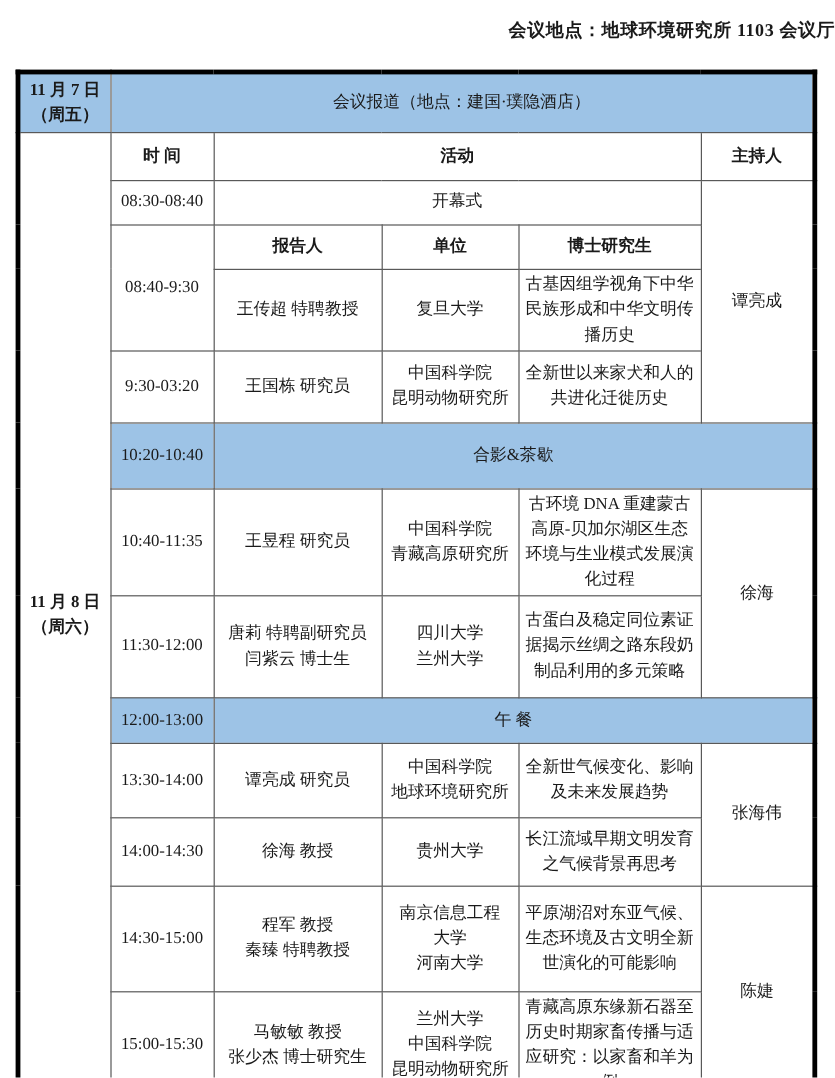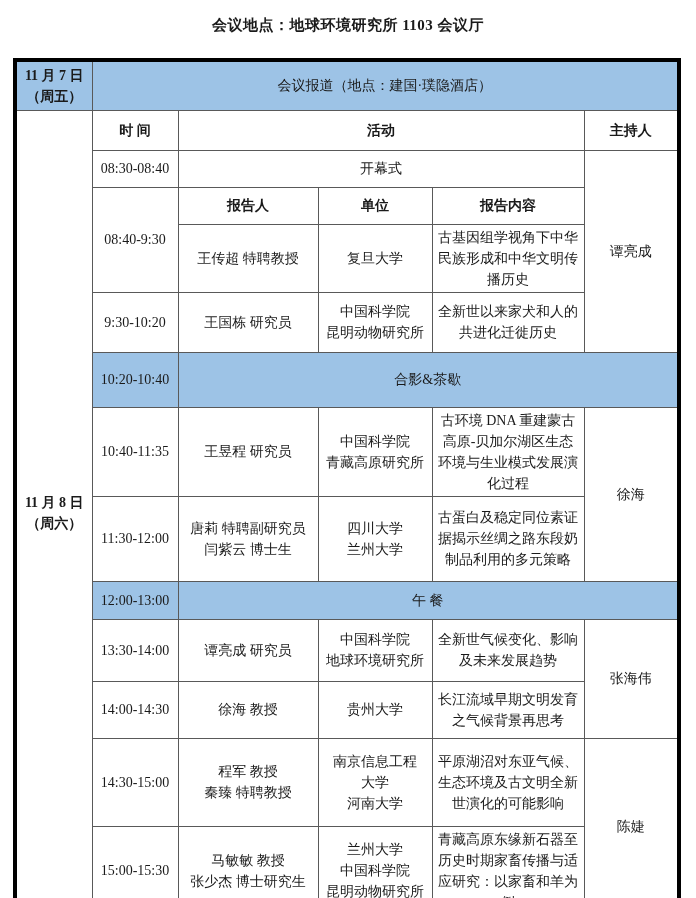--- a/index.html
+++ b/index.html
@@ -3,21 +3,21 @@
 <meta charset="utf-8">
 <style>
   html,body{margin:0;padding:0;background:#ffffff;}
   body{
     width:696px;height:898px;position:relative;
     font-family:"Liberation Serif","DejaVu Serif",serif;
     color:#1a1a1a;
   }
   .doc-title{
     position:absolute;top:16px;left:0;width:696px;
-    text-align:center;font-size:15px;font-weight:bold;
+    text-align:right;font-size:15px;font-weight:bold;
     letter-spacing:0.5px;
   }
   table.agenda{
     position:absolute;top:58px;left:13px;
     border-collapse:collapse;table-layout:fixed;
     width:664px;
     border:4px solid #000000;
     font-size:14px;
   }
   table.agenda td{
@@ -69,31 +69,31 @@
   <tr class="r2">
     <td>08:30-08:40</td>
     <td colspan="3">开幕式</td>
     <td rowspan="4">谭亮成</td>
   </tr>
 
   <tr class="r3">
     <td rowspan="2">08:40-9:30</td>
     <td class="bold">报告人</td>
     <td class="bold">单位</td>
-    <td class="bold">报告内容</td>
+    <td class="bold">博士研究生</td>
   </tr>
 
   <tr class="r4">
     <td>王传超  特聘教授</td>
     <td>复旦大学</td>
     <td>古基因组学视角下中华民族形成和中华文明传播历史</td>
   </tr>
 
   <tr class="r5">
-    <td>9:30-10:20</td>
+    <td>9:30-03:20</td>
     <td>王国栋  研究员</td>
     <td class="pre">中国科学院
 昆明动物研究所</td>
     <td>全新世以来家犬和人的共进化迁徙历史</td>
   </tr>
 
   <tr class="r6">
     <td class="hl">10:20-10:40</td>
     <td class="hl" colspan="4">合影&amp;茶歇</td>
   </tr>

